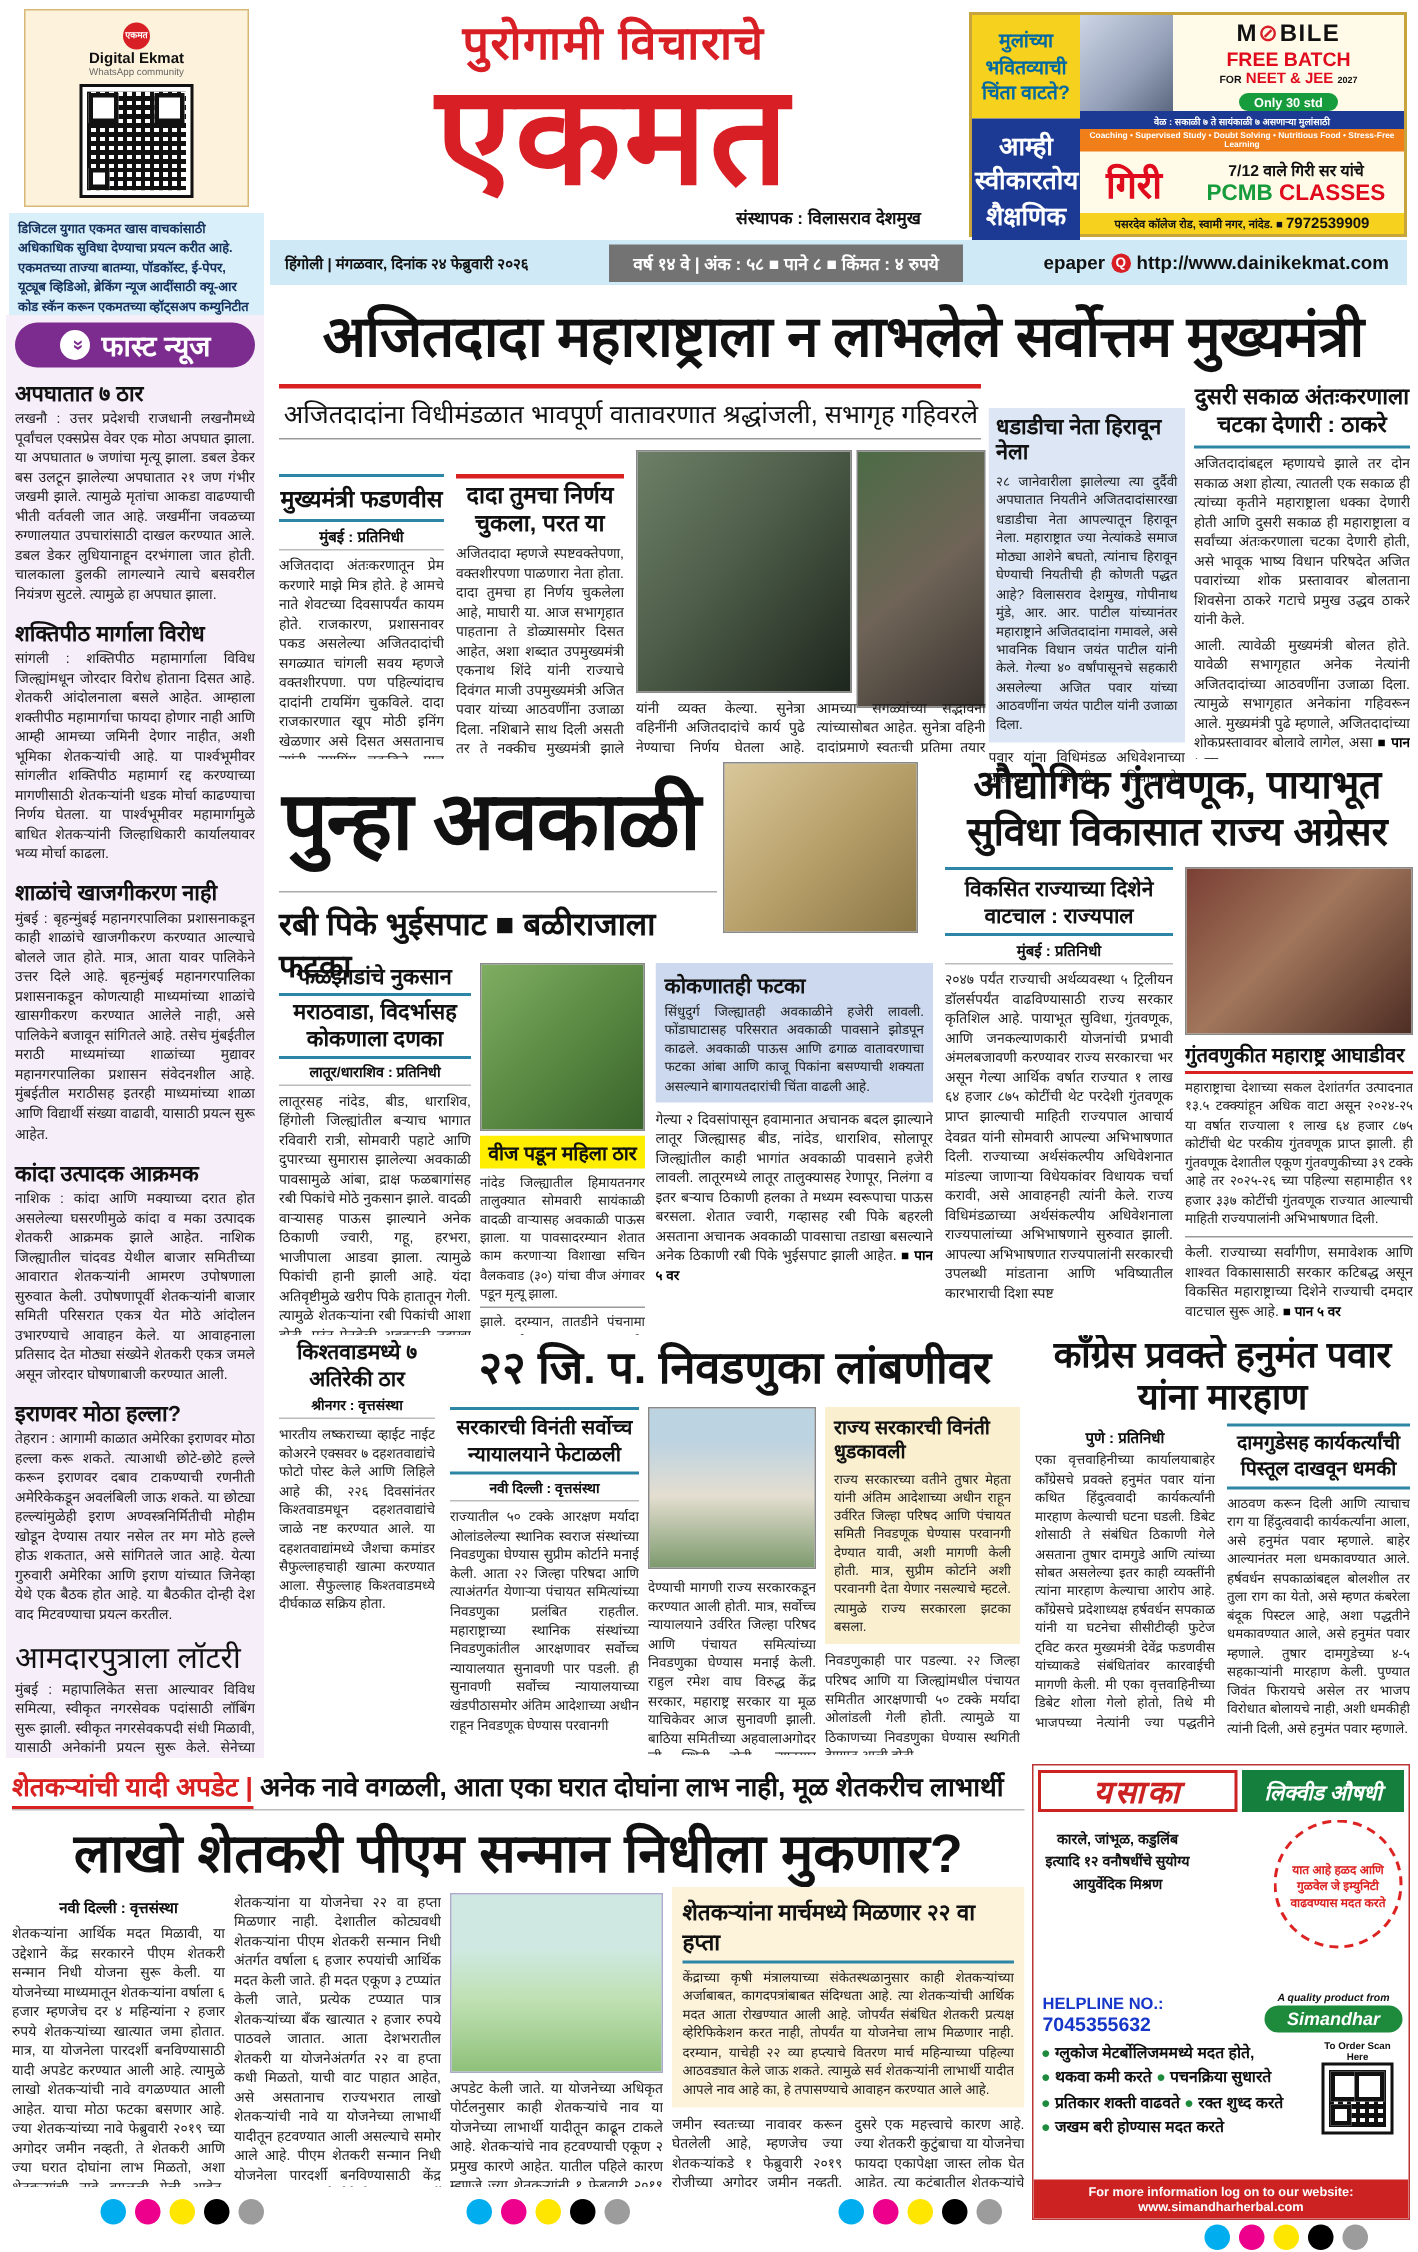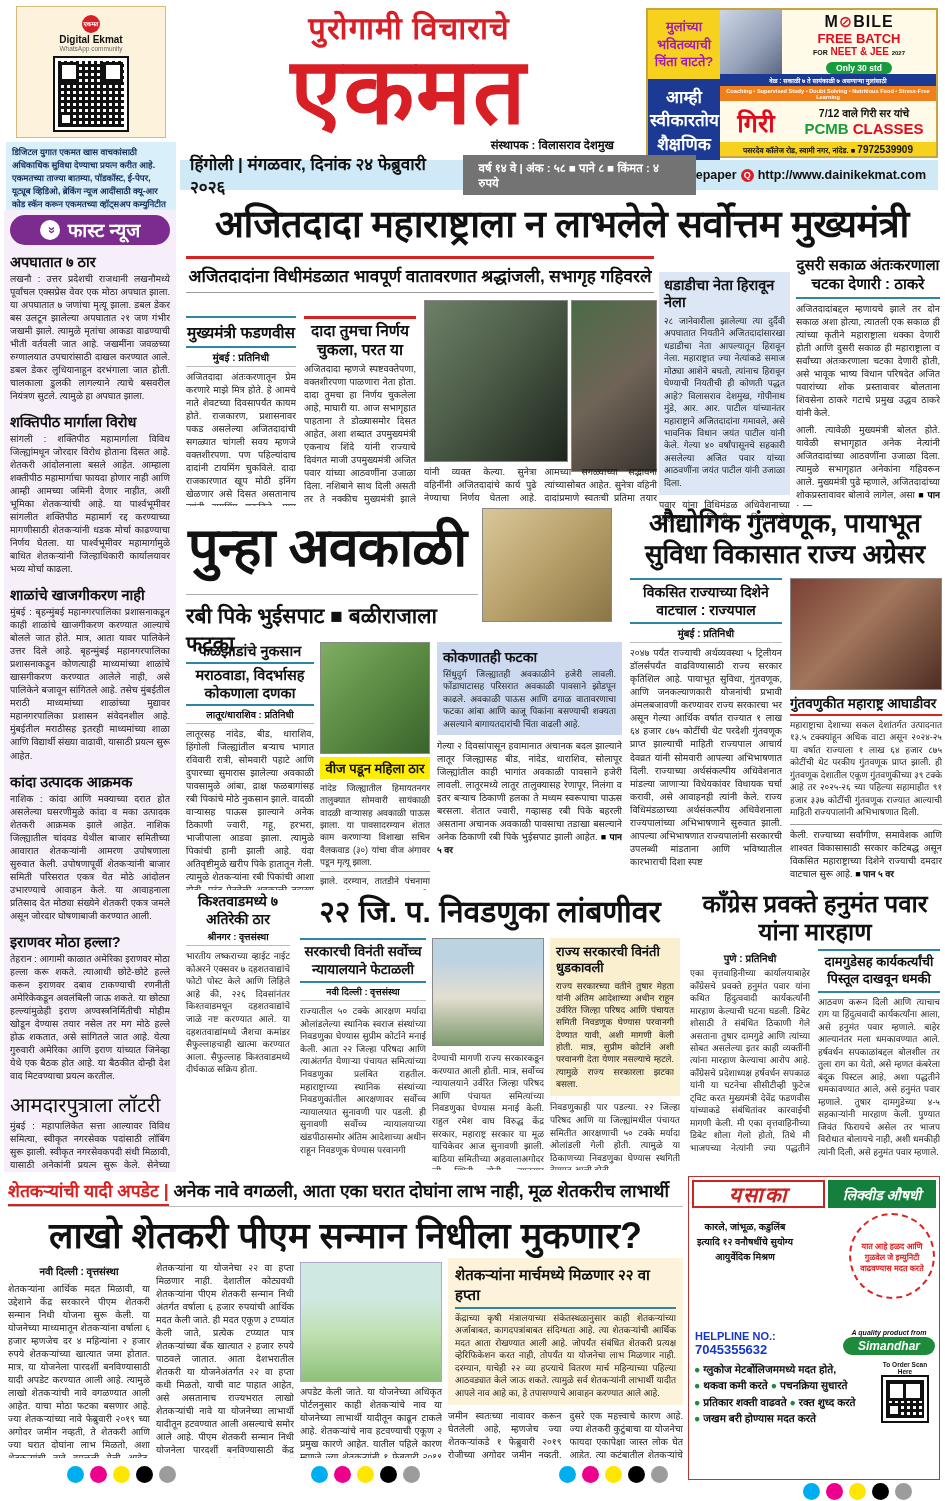--- a/index.html
+++ b/index.html
@@ -52,21 +52,21 @@
 </div>
 
 <div class="abs center" style="left:180px;top:6px;width:458px;">
   <div style="color:#d91f26;font-size:31px;font-weight:700;letter-spacing:1px;">पुरोगामी विचाराचे</div>
   <div style="color:#d91f26;font-size:92px;font-weight:900;line-height:0.95;letter-spacing:2px;">एकमत</div>
   <div style="font-size:11.5px;font-weight:700;text-align:right;padding-right:24px;margin-top:2px;">संस्थापक : विलासराव देशमुख</div>
 </div>
 
 <div class="abs" style="left:646px;top:8px;width:292px;height:150px;border:2px solid #c8a43c;display:flex;">
   <div style="width:72px;display:flex;flex-direction:column;">
-    <div style="flex:1;background:#f6d21f;color:#a21caf;font-weight:900;font-size:13px;text-align:center;padding:8px 2px;line-height:1.35;">मुलांच्या भवितव्याची चिंता वाटते?</div>
+    <div style="flex:1;background:#f6d21f;color:#0369a1;font-weight:900;font-size:13px;text-align:center;padding:8px 2px;line-height:1.35;">मुलांच्या भवितव्याची चिंता वाटते?</div>
     <div style="flex:1;background:#1c3a94;color:#fff;font-weight:900;font-size:17px;text-align:center;padding:7px 2px;line-height:1.4;">आम्ही स्वीकारतोय शैक्षणिक पालकत्व</div>
   </div>
   <div style="flex:1;display:flex;flex-direction:column;background:#fffbe8;">
     <div style="display:flex;height:64px;">
       <div class="ph-man" style="width:62px;height:100%;"></div>
       <div style="flex:1;text-align:center;padding-top:2px;">
         <div style="font-size:16px;font-weight:900;letter-spacing:1px;">M<span style="color:#d91f26;">⊘</span>BILE</div>
         <div style="font-size:13px;font-weight:900;color:#e00b1c;">FREE BATCH</div>
         <div style="font-size:10px;font-weight:900;"><span style="font-size:7px;">FOR</span> <span style="color:#e00b1c;">NEET &amp; JEE</span> <span style="font-size:6px;">2027</span></div>
         <div style="display:inline-block;background:#169c3c;color:#fff;font-size:8.5px;font-weight:700;border-radius:8px;padding:1px 10px;margin-top:1px;">Only 30 std</div>
@@ -79,21 +79,21 @@
       <div style="flex:1;text-align:center;">
         <div style="font-size:10.5px;font-weight:900;">7/12 वाले गिरी सर यांचे</div>
         <div style="font-size:15px;font-weight:900;"><span style="color:#169c3c;">PCMB</span> <span style="color:#e00b1c;">CLASSES</span></div>
       </div>
     </div>
     <div style="background:#f6d21f;font-size:7.5px;font-weight:700;text-align:center;padding:1.5px 0;"><span>पसरदेव कॉलेज रोड, स्वामी नगर, नांदेड.</span> ■ <span style="font-size:10px;">7972539909</span></div>
   </div>
 </div>
 
 <div class="abs" style="left:180px;top:160px;width:758px;height:30px;background:#cfeaf6;display:flex;align-items:center;">
-  <div style="font-size:17px;font-weight:700;padding-left:10px;">हिंगोली | मंगळवार, दिनांक २४ फेब्रुवारी २०२६</div>
+  <div style="font-size:10px;font-weight:700;padding-left:10px;">हिंगोली | मंगळवार, दिनांक २४ फेब्रुवारी २०२६</div>
   <div style="margin:0 auto;background:#737373;color:#fff;font-size:11.5px;font-weight:700;padding:5px 16px;">वर्ष १४ वे | अंक : ५८ ■ पाने ८ ■ किंमत : ४ रुपये</div>
   <div style="font-size:12.5px;font-weight:700;padding-right:12px;display:flex;align-items:center;gap:4px;">
     <span>epaper</span>
     <span style="display:inline-block;width:13px;height:13px;border-radius:50%;background:#d91f26;color:#fff;font-size:9px;text-align:center;line-height:13px;">Q</span>
     <span>http://www.dainikekmat.com</span>
   </div>
 </div>
 
 <div class="abs" style="left:4px;top:210px;width:172px;height:962px;background:#f6eef9;padding:5px 6px;overflow:hidden;">
   <div style="background:#7c2b8e;color:#fff;border-radius:15px;height:30px;display:flex;align-items:center;justify-content:center;gap:8px;font-size:19px;font-weight:900;">
@@ -121,21 +121,21 @@
     <div class="body-text">तेहरान : आगामी काळात अमेरिका इराणवर मोठा हल्ला करू शकते. त्याआधी छोटे-छोटे हल्ले करून इराणवर दबाव टाकण्याची रणनीती अमेरिकेकडून अवलंबिली जाऊ शकते. या छोट्या हल्ल्यांमुळेही इराण अण्वस्त्रनिर्मितीची मोहीम खोडून देण्यास तयार नसेल तर मग मोठे हल्ले होऊ शकतात, असे सांगितले जात आहे. येत्या गुरुवारी अमेरिका आणि इराण यांच्यात जिनेव्हा येथे एक बैठक होत आहे. या बैठकीत दोन्ही देश वाद मिटवण्याचा प्रयत्न करतील.</div>
   </div>
   <div style="margin-top:8px;">
     <div style="font-size:20px;font-weight:400;margin-bottom:2px;">आमदारपुत्राला लॉटरी</div>
     <div class="body-text">मुंबई : महापालिकेत सत्ता आल्यावर विविध समित्या, स्वीकृत नगरसेवक पदांसाठी लॉबिंग सुरू झाली. स्वीकृत नगरसेवकपदी संधी मिळावी, यासाठी अनेकांनी प्रयत्न सुरू केले. सेनेच्या वाट्याला गेलेली दोन्ही स्वीकृत नगरसेवकपदे मागाठाणे विधानसभा मतदारसंघात गेली. माजी नगरसेवक बाळकृष्ण बीड आणि मागाठाण्याचे विद्यमान आमदार प्रकाश सुर्वे यांचे पुत्र राज सुर्वे यांची स्वीकृत नगरसेवकपदी वर्णी लागल्याचे कळले.</div>
   </div>
 </div>
 
 <div class="abs center" style="left:184px;top:196px;width:756px;font-size:38px;font-weight:900;letter-spacing:-0.5px;">अजितदादा महाराष्ट्राला न लाभलेले सर्वोत्तम मुख्यमंत्री</div>
 
-<div class="abs red-top" style="left:186px;top:256px;width:468px;border-bottom:1.5px solid #999;padding:5px 2px;font-size:17px;font-weight:700;text-align:center;">अजितदादांना विधीमंडळात भावपूर्ण वातावरणात श्रद्धांजली, सभागृह गहिवरले</div>
+<div class="abs red-top" style="left:186px;top:256px;width:468px;border-bottom:1.5px solid #999;padding:5px 2px;font-size:17px;font-weight:400;text-align:right;">अजितदादांना विधीमंडळात भावपूर्ण वातावरणात श्रद्धांजली, सभागृह गहिवरले</div>
 
 <div class="abs" style="left:186px;top:316px;width:110px;height:190px;overflow:hidden;">
   <div class="teal-top teal-bot center" style="font-size:15.5px;font-weight:900;padding:3px 0;">मुख्यमंत्री फडणवीस</div>
   <div class="byline">मुंबई : प्रतिनिधी</div>
   <div class="body-text" style="margin-top:4px;">अजितदादा अंतःकरणातून प्रेम करणारे माझे मित्र होते. हे आमचे नाते शेवटच्या दिवसापर्यंत कायम होते. राजकारण, प्रशासनावर पकड असलेल्या अजितदादांची सगळ्यात चांगली सवय म्हणजे वक्तशीरपणा. पण पहिल्यांदाच दादांनी टायमिंग चुकविले. दादा राजकारणात खूप मोठी इनिंग खेळणार असे दिसत असतानाच त्यांनी टायमिंग चुकविले. पाच वेळा ते राज्याचे उपमुख्यमंत्री झाले. मुख्यमंत्रीपदाची पूर्ण क्षमता असणारे नेतृत्व अजितदादांकडे होते. महाराष्ट्राला कधी न लाभलेले</div>
 </div>
 
 <div class="abs" style="left:304px;top:316px;width:112px;height:190px;overflow:hidden;">
   <div class="red-top center" style="font-size:15.5px;font-weight:900;padding:3px 0 4px;line-height:1.2;">दादा तुमचा निर्णय चुकला, परत या</div>
   <div class="body-text">अजितदादा म्हणजे स्पष्टवक्तेपणा, वक्तशीरपणा पाळणारा नेता होता. दादा तुमचा हा निर्णय चुकलेला आहे, माघारी या. आज सभागृहात पाहताना ते डोळ्यासमोर दिसत आहेत, अशा शब्दात उपमुख्यमंत्री एकनाथ शिंदे यांनी राज्याचे दिवंगत माजी उपमुख्यमंत्री अजित पवार यांच्या आठवणींना उजाळा दिला. नशिबाने साथ दिली असती तर ते नक्कीच मुख्यमंत्री झाले असते, असेही ते म्हणाले. यावेळी शिंदे भावूक झाले होते.</div>
@@ -292,20 +292,21 @@
       <div><span style="color:#1d8a3c;">●</span> <span>प्रतिकार शक्ती वाढवते</span> <span style="color:#1d8a3c;">●</span> <span>रक्त शुध्द करते</span></div>
       <div><span style="color:#1d8a3c;">●</span> <span>जखम बरी होण्यास मदत करते</span></div>
     </div>
     <div style="width:58px;text-align:center;">
       <div style="font-size:6.5px;font-weight:700;">To Order Scan Here</div>
       <div class="qr" style="width:44px;height:44px;margin:2px auto 0;">
           <span class="c3"></span>
         </div>
     </div>
   </div>
+  <div style="position:absolute;left:0;bottom:0;width:100%;background:#c22;color:#fff;font-size:8.5px;font-weight:700;text-align:center;padding:3px 0;">For more information log on to our website: www.simandharherbal.com</div>
 </div>
 
 <div class="abs" style="left:64px;top:1466px;">
   <span class="dot d-c"></span><span class="dot d-m"></span><span class="dot d-y"></span><span class="dot d-k"></span><span class="dot d-g"></span>
 </div>
 <div class="abs" style="left:308px;top:1466px;">
   <span class="dot d-c"></span><span class="dot d-m"></span><span class="dot d-y"></span><span class="dot d-k"></span><span class="dot d-g"></span>
 </div>
 <div class="abs" style="left:556px;top:1466px;">
   <span class="dot d-c"></span><span class="dot d-m"></span><span class="dot d-y"></span><span class="dot d-k"></span><span class="dot d-g"></span>

